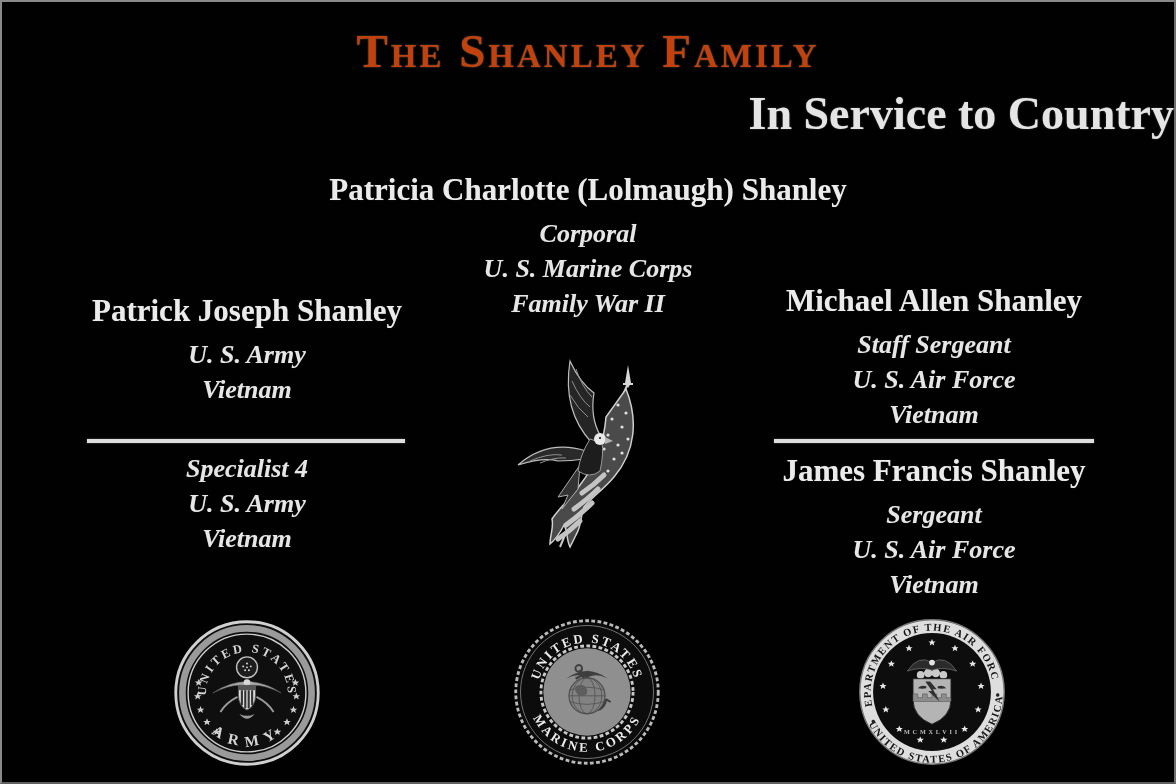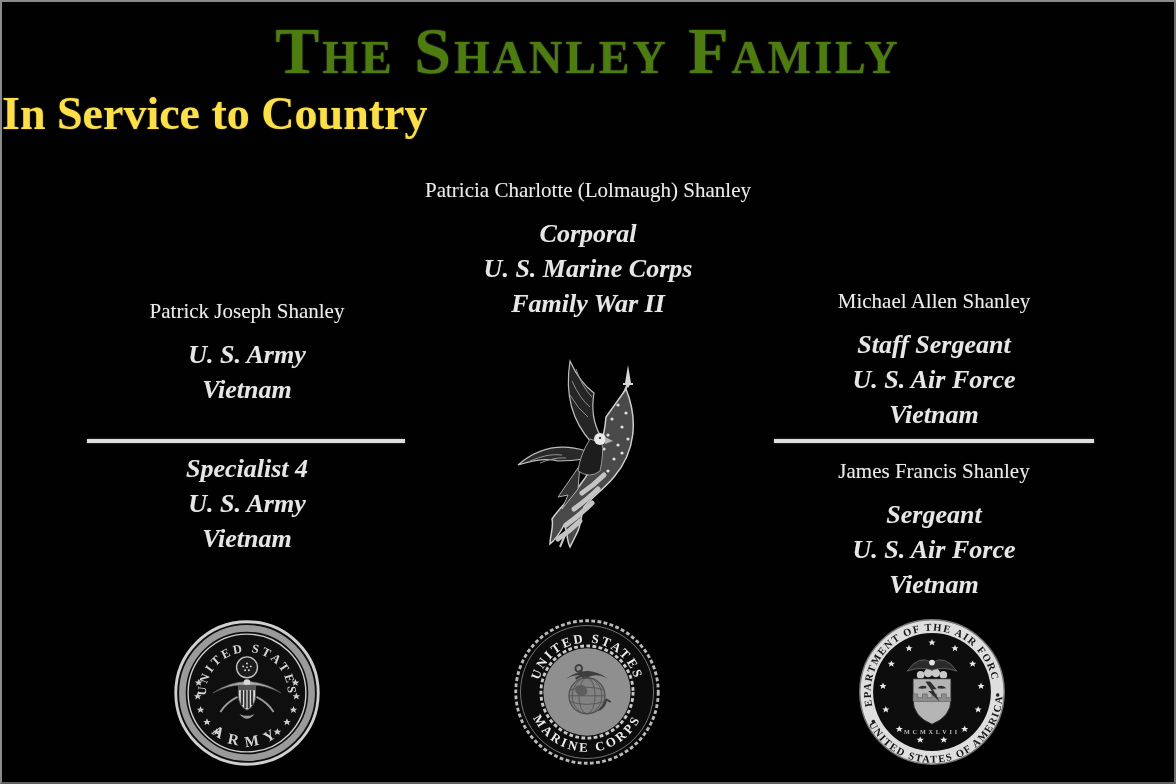--- a/index.html
+++ b/index.html
@@ -12,39 +12,39 @@
     border-bottom-color:#606060;
     border-right-color:#707070;
     overflow:hidden;
     font-family:"Liberation Serif", serif;
     color:#ececec;
   }
   .abs{position:absolute;}
   #title{
     top:12px;left:0;width:100%;
     text-align:center;
-    font-size:66px;line-height:74px;
+    font-size:47px;line-height:74px;
     font-weight:bold;
     font-variant:small-caps;
     letter-spacing:3px;
-    color:#4d7c0f;
+    color:#c2410c;
     text-shadow:0 0 2px rgba(255,255,255,.35);
   }
   #subtitle{
     top:84px;left:0;width:100%;
-    text-align:left;
+    text-align:right;
     font-size:46px;line-height:56px;
     font-weight:bold;
-    color:#fde047;
+    color:#e5e5e5;
     text-shadow:0 0 2px rgba(255,255,255,.3);
   }
   .honoree{text-align:center;}
   .h-name{
-    font-size:21px;line-height:40px;
-    font-weight:normal;color:#ebebeb;
+    font-size:31px;line-height:40px;
+    font-weight:bold;color:#ebebeb;
     margin-bottom:6px;
     text-shadow:0 0 1px rgba(255,255,255,.3);
   }
   .h-line{
     font-size:26px;line-height:35px;
     font-weight:bold;color:#e6e6e6;
     text-shadow:0 0 1px rgba(255,255,255,.25);
     font-style:italic;
   }
   #honoree-center{top:168px;left:0;width:100%;}

